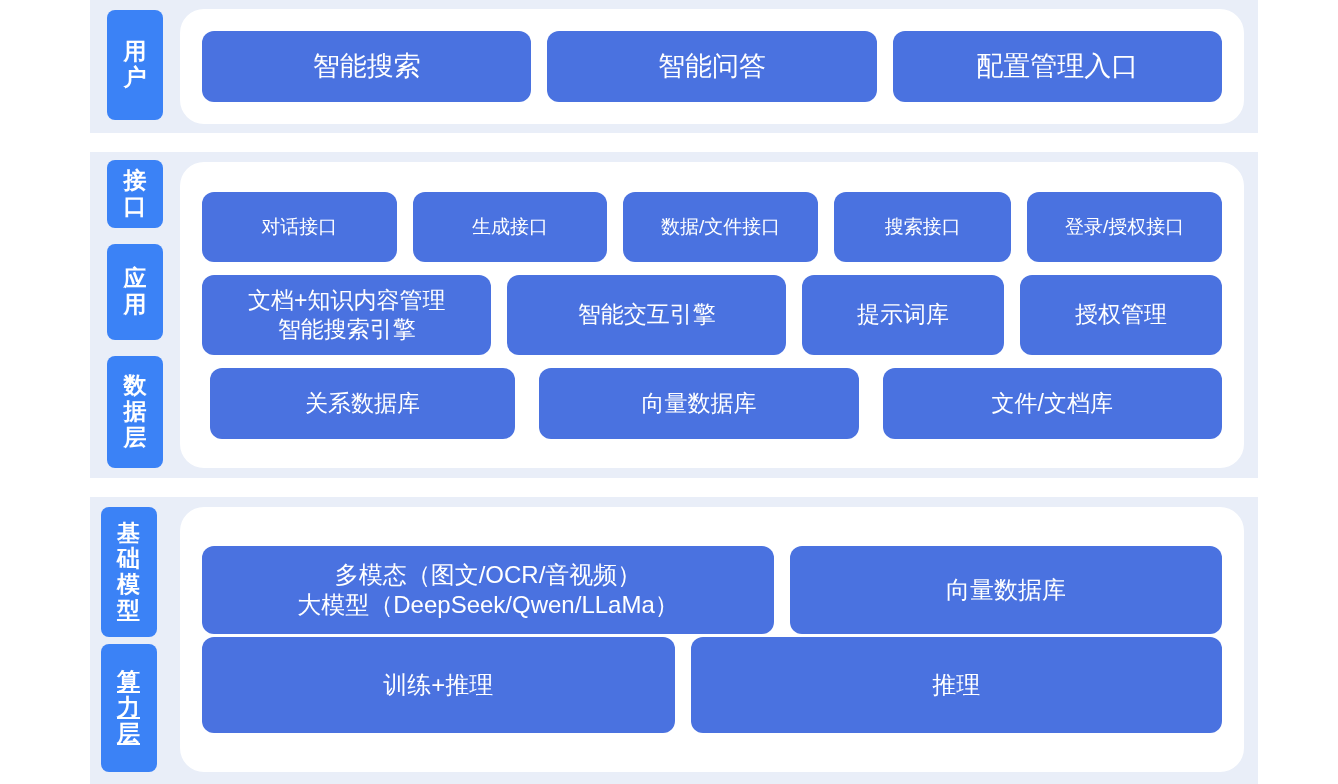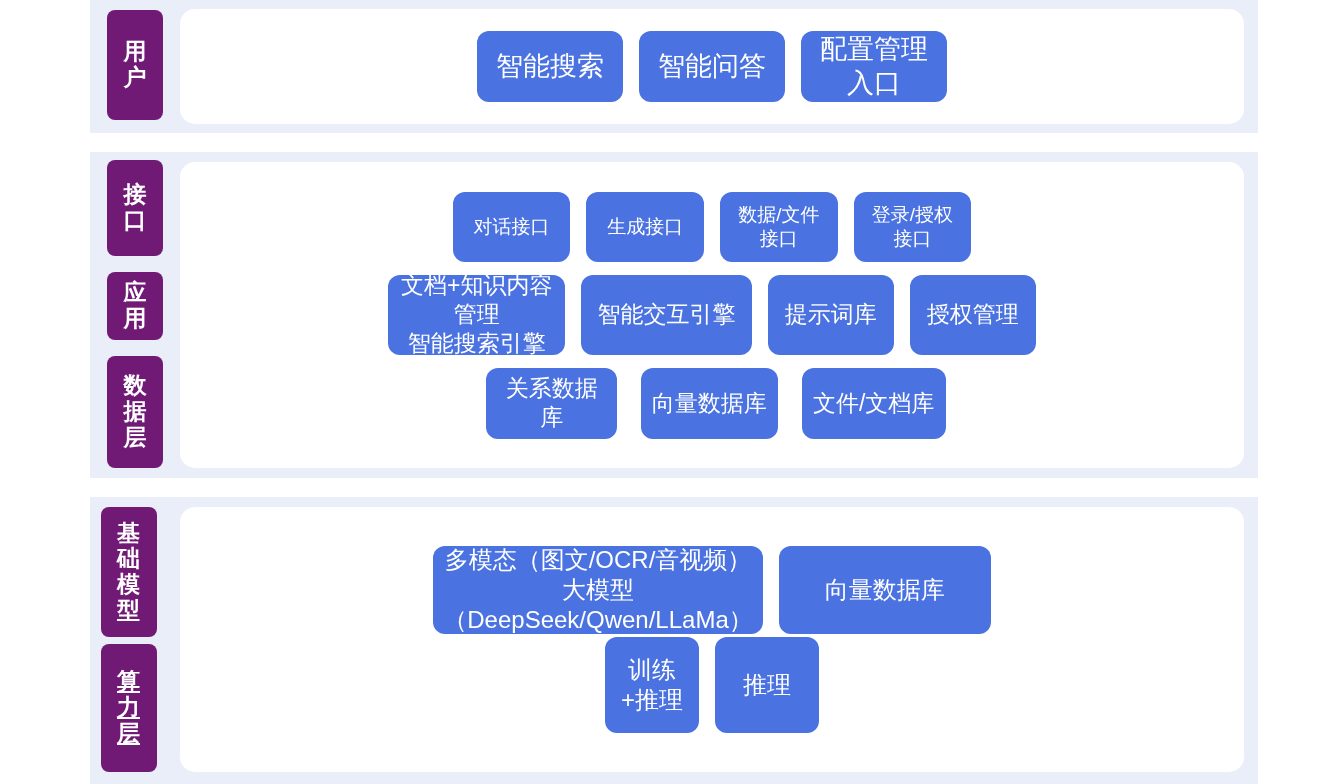--- a/index.html
+++ b/index.html
@@ -43,21 +43,21 @@
     flex-direction: column;
     justify-content: space-between;
     padding: 10px 0;
     box-sizing: border-box;
     align-items: center;
   }
   .rail-mid   { padding: 8px 0 10px 0; }
   .rail-found { padding: 10px 13px 12px 0; }
 
   .pill {
-    background: #701a75;
+    background: #3b82f6;
     border-radius: 8px;
     color: #ffffff;
     font-size: 23px;
     font-weight: bold;
     line-height: 1.12;
     width: 56px;
     box-sizing: border-box;
     display: flex;
     align-items: center;
     justify-content: center;
@@ -66,39 +66,38 @@
     writing-mode: horizontal-tb;
     padding: 6px 0;
   }
   .pill span {
     display: block;
     width: 26px;
     word-break: break-all;
     white-space: normal;
   }
   .pill-user   { height: 110px; }
-  .pill-if     { height: 96px; align-items: center; }
-  .pill-app    { height: 68px; }
+  .pill-if     { height: 68px; align-items: center; }
+  .pill-app    { height: 96px; }
   .pill-data   { height: 112px; }
   .pill-found  { height: 130px; }
   .pill-compute{ height: 128px; text-decoration: underline; }
 
   
   .card {
     background: #ffffff;
-    border-radius: 15px;
+    border-radius: 24px;
     margin: 9px 14px 9px 0;
     flex: 1 1 auto;
     display: flex;
     flex-direction: column;
     justify-content: center;
     box-sizing: border-box;
     padding: 12px 22px;
     gap: 12px;
-    align-items: center;
   }
   .card-mid   { padding: 16px 22px; gap: 13px; margin: 10px 14px 10px 0; }
   .card-found { padding: 18px 22px; gap: 3px; margin: 10px 14px 12px 0; }
 
   .row {
     display: flex;
     flex-direction: row;
     gap: 16px;
   }
 
@@ -160,20 +159,21 @@
       <div class="pill pill-data">
         <span>数据层</span>
       </div>
     </div>
     <div class="card card-mid">
 
       <div class="row row-if">
         <div class="box" style="flex:1.02 1 0">对话接口</div>
         <div class="box" style="flex:1.02 1 0">生成接口</div>
         <div class="box" style="flex:1.02 1 0">数据/文件接口</div>
+        <div class="box" style="flex:0.92 1 0">搜索接口</div>
         <div class="box" style="flex:1.02 1 0">登录/授权接口</div>
       </div>
 
       <div class="row row-app">
         <div class="box" style="flex:1.48 1 0">文档+知识内容管理
 智能搜索引擎</div>
         <div class="box" style="flex:1.42 1 0">智能交互引擎</div>
         <div class="box" style="flex:1.00 1 0">提示词库</div>
         <div class="box" style="flex:1.00 1 0">授权管理</div>
       </div>

